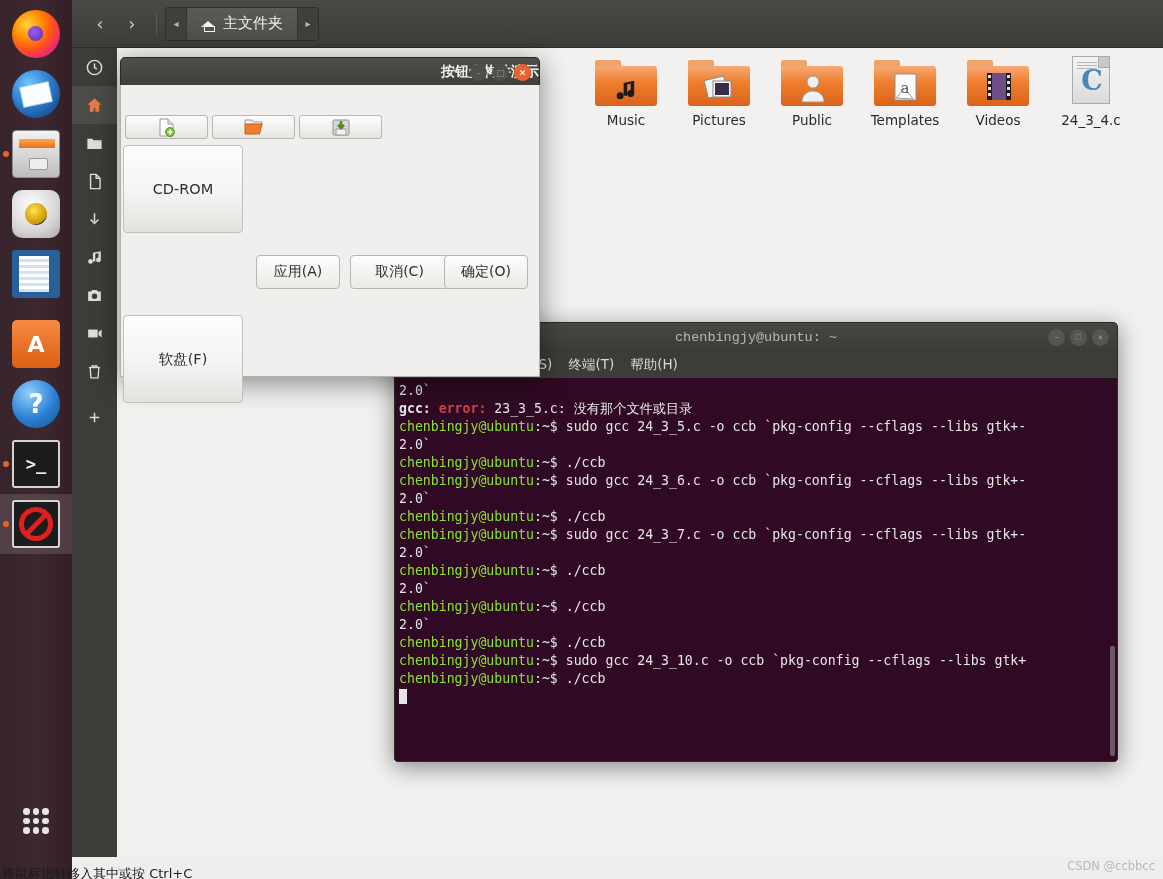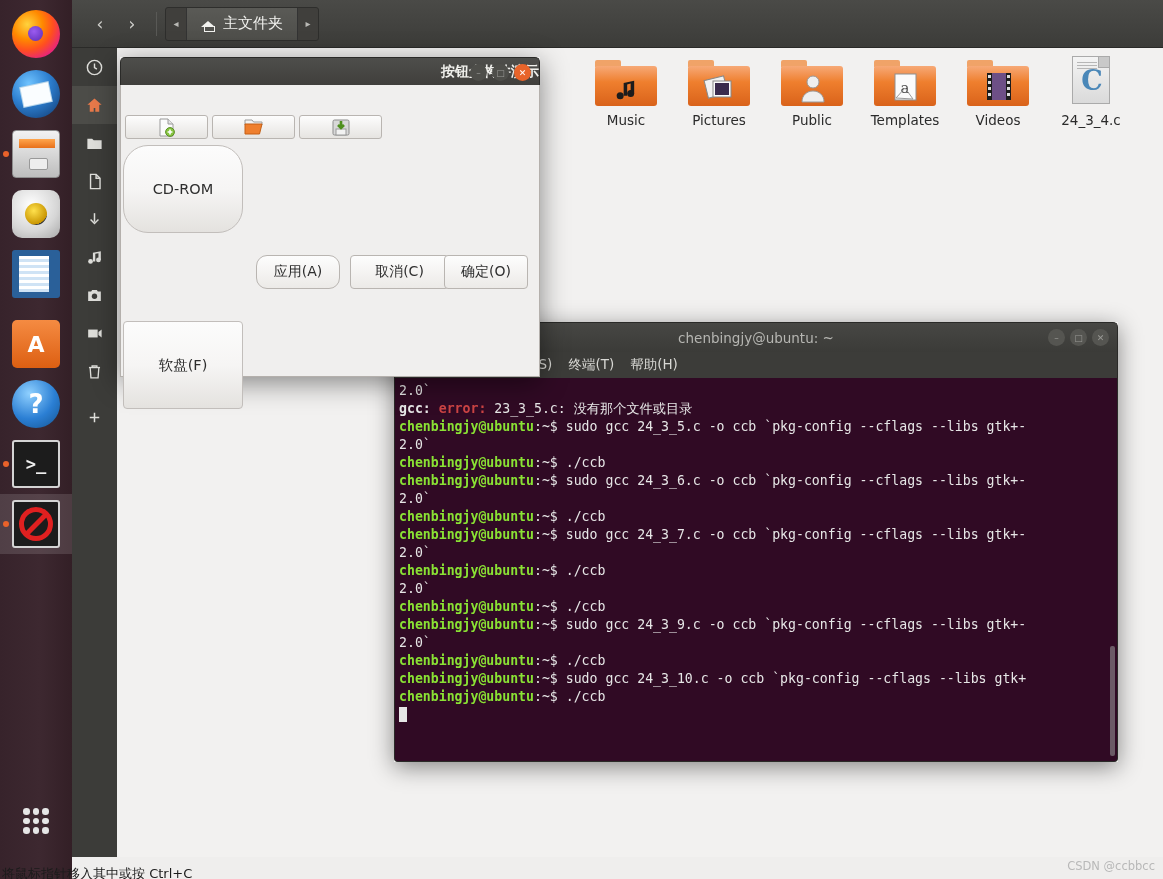--- a/index.html
+++ b/index.html
@@ -78,33 +78,33 @@
   .deskicon .lbl { font-size: 13.5px; color:#2b2b2b; }
   .cfile { position:absolute; left: 12px; top: 0; width: 38px; height: 48px; background: linear-gradient(#f4f4f4,#dadada); border:1px solid #aaa; }
   .cfile::before { content:""; position:absolute; right:0; top:0; width:10px;height:10px; background:#c9c9c9; border-left:1px solid #aaa; border-bottom:1px solid #aaa; }
   .cfile .cc { position:absolute; left:0; top:8px; width:38px; text-align:center; font-size:27px; font-weight:bold; color:#4a87b8; font-family:"DejaVu Serif",serif; }
   .cfile .ln { position:absolute; left:4px; width:20px; height:1px; background:#b6b6b6; }
 
   
   #terminal { position:absolute; left: 394px; top: 322px; width: 724px; height: 440px; z-index: 30;
     box-shadow: 0 5px 22px rgba(0,0,0,0.45); }
   #term-title { height: 30px; background: linear-gradient(#474744,#3b3b38); border:1px solid #2a2a28; border-bottom:none;
-    border-radius: 5px 5px 0 0; display:flex; align-items:center; justify-content:center; position:relative; }
+    border-radius: 5px 5px 0 0; display:flex; align-items:center; justify-content:center; position:relative;font-family:Liberation Mono, monospace; }
   #term-title .t { color:#b6b6b2; font-size:13.5px; }
   .wbtns { position:absolute; right: 8px; top: 6px; display:flex; gap:5px; }
   .wb { width:17px; height:17px; border-radius:50%; background:#4e4e4a; display:flex;align-items:center;justify-content:center; color:#9a9a96; font-size:9px; }
   .wb.close-on { background:#e8642a; color:#fff; }
   .wb.grey { background:#555551; }
   #term-menu { height: 26px; background:#3c3c39; border-left:1px solid #2a2a28; border-right:1px solid #2a2a28;
     display:flex; align-items:center; color:#d8d8d4; font-size:13.5px; padding-left: 8px; gap: 16px; }
   #term-body { height: 384px; background:#300a24; border:1px solid #2a2a28; border-top:none; border-radius:0 0 4px 4px;
     padding: 4px 0 0 4px; overflow:hidden; position:relative;
     font-family:"DejaVu Sans Mono","Liberation Mono",monospace; font-size:13.2px; line-height:18px; }
   .tl { white-space: pre; color:#e6e6e6; }
-  .p { color:#8ae234; font-weight: bold; }
+  .p { color:#8ae234; font-weight: normal; }
   .w { color:#e6e6e6; }
   .eg { color:#e6e6e6; font-weight:bold; }
   .er { color:#cc4444; font-weight:bold; }
   .curs { display:inline-block; width:8px; height:15px; background:#e6e6e6; vertical-align:-3px; }
   #term-scroll { position:absolute; right:2px; top: 268px; width: 5px; height: 110px; background:#6b5a66; border-radius:2px; }
 
   
   #dialog { position:absolute; left:120px; top:57px; width:420px; height:320px; z-index: 40;
     box-shadow: 0 6px 26px rgba(0,0,0,0.45); }
   #dlg-title { height: 28px; background: linear-gradient(#4e4e4b,#403f3c); border:1px solid #2a2a28; border-bottom:none;
@@ -337,21 +337,20 @@
           <div class="tl">2.0`</div>
           <div class="tl"><span class="p">chenbingjy@ubuntu</span><span class="w">:~$ ./ccb</span></div>
           <div class="tl"><span class="p">chenbingjy@ubuntu</span><span class="w">:~$ sudo gcc 24_3_6.c -o ccb `pkg-config --cflags --libs gtk+-</span></div>
           <div class="tl">2.0`</div>
           <div class="tl"><span class="p">chenbingjy@ubuntu</span><span class="w">:~$ ./ccb</span></div>
           <div class="tl"><span class="p">chenbingjy@ubuntu</span><span class="w">:~$ sudo gcc 24_3_7.c -o ccb `pkg-config --cflags --libs gtk+-</span></div>
           <div class="tl">2.0`</div>
           <div class="tl"><span class="p">chenbingjy@ubuntu</span><span class="w">:~$ ./ccb</span></div>
           <div class="tl">2.0`</div>
           <div class="tl"><span class="p">chenbingjy@ubuntu</span><span class="w">:~$ ./ccb</span></div>
-          <div class="tl"><span class="p">chenbingjy@ubuntu</span><span class="w">:~$ sudo gcc 24_3_9.c -o ccb `pkg-config --cflags --libs gtk+-</span></div>
           <div class="tl">2.0`</div>
           <div class="tl"><span class="p">chenbingjy@ubuntu</span><span class="w">:~$ ./ccb</span></div>
           <div class="tl"><span class="p">chenbingjy@ubuntu</span><span class="w">:~$ sudo gcc 24_3_10.c -o ccb `pkg-config --cflags --libs gtk+</span></div>
           <div class="tl"><span class="p">chenbingjy@ubuntu</span><span class="w">:~$ ./ccb</span></div>
           <div class="tl"><span class="curs"></span></div>
         </div>
       <div id="term-scroll"></div>
     </div>
   </div>
 
@@ -381,28 +380,28 @@
         </svg>
       </div>
       <div class="tbtn" style="left:178px; top:30px; width:83px;">
         <svg width="18" height="19" viewBox="0 0 18 19">
           <rect x="1" y="2" width="16" height="15" rx="1.5" fill="#d8d8d8" stroke="#8d8d8d"></rect>
           <rect x="4" y="11" width="10" height="6" fill="#f2f2f2" stroke="#9a9a9a"></rect>
           <path d="M9 3v6M6 7l3 3 3-3" stroke="#4e8f1e" stroke-width="2.6" fill="none"></path>
         </svg>
       </div>
 
-      <div class="sbtn" style="top:60px;border-radius:25px;">
+      <div class="sbtn" style="top:60px;">
         <span>CD-ROM</span>
       </div>
-      <div class="sbtn" style="top:236px;">
+      <div class="sbtn" style="top:230px;">
         <span>软盘(F)</span>
       </div>
 
-      <div class="dbtn" style="left:135px; top:170px; width:84px;border-radius:11px;">
+      <div class="dbtn" style="left:135px; top:170px; width:84px;">
         <span>应用(A)</span>
       </div>
       <div class="dbtn" style="left:229px; top:170px; width:99px;">
         <span>取消(C)</span>
       </div>
       <div class="dbtn" style="left:323px; top:170px; width:84px;">
         <span>确定(O)</span>
       </div>
     </div>
   </div>

